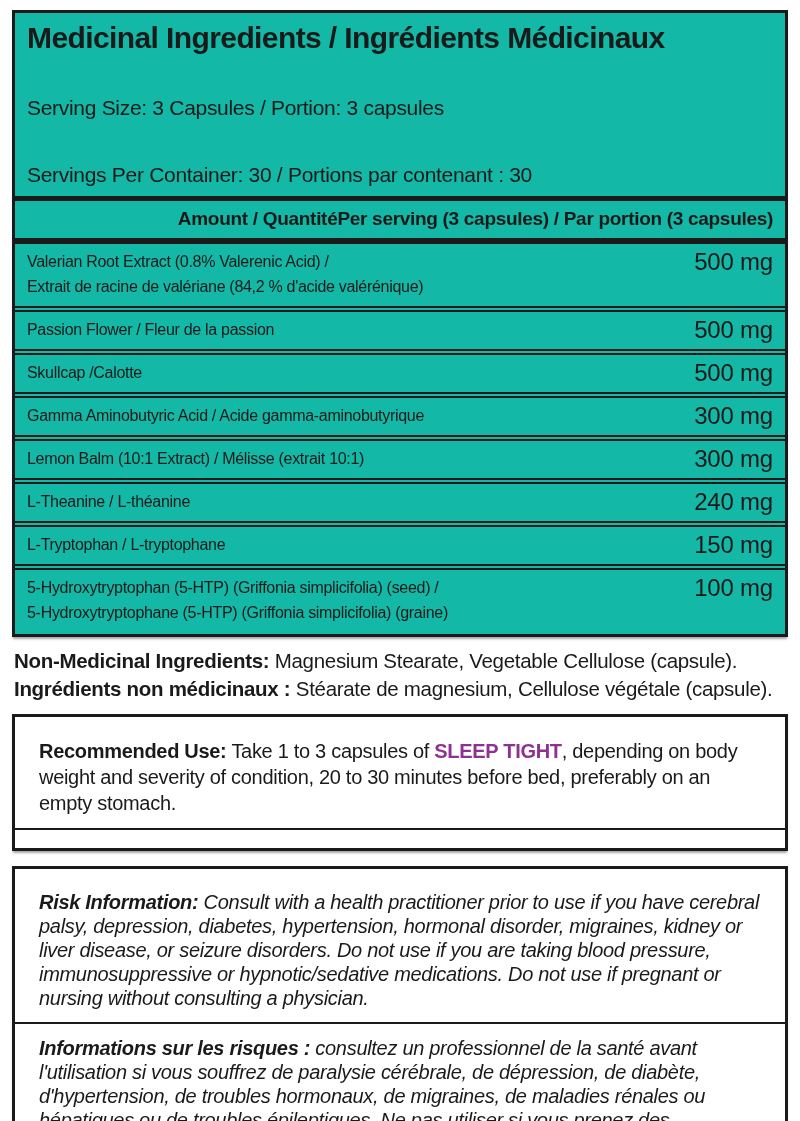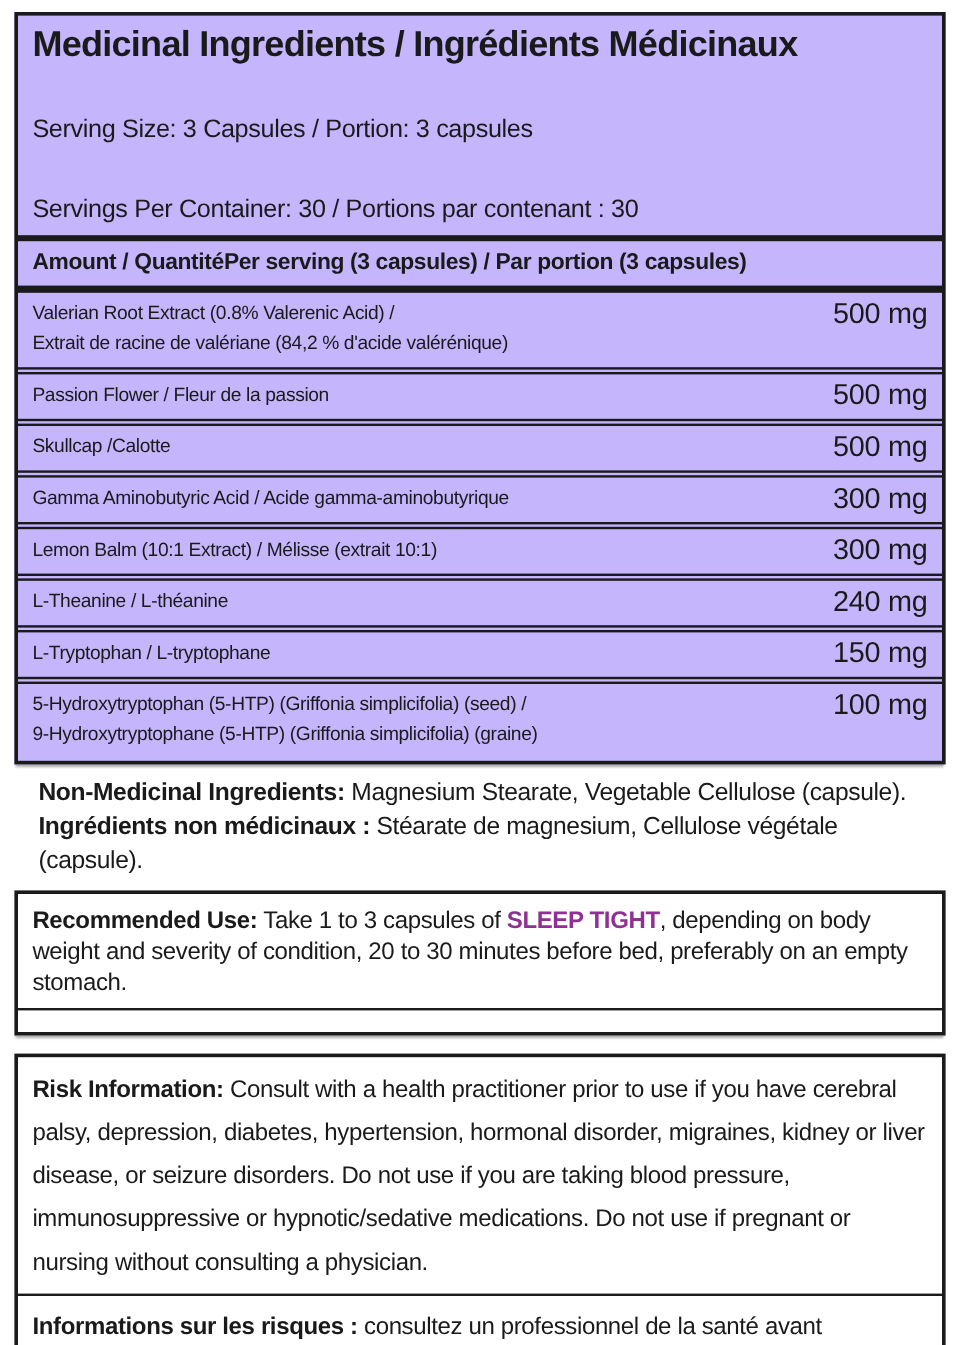--- a/index.html
+++ b/index.html
@@ -9,58 +9,58 @@
     width:800px; min-height:1121px;
     font-family:"Liberation Sans","DejaVu Sans",sans-serif;
     color:var(--ink);
     -webkit-font-smoothing:antialiased;
   }
   .sheet { padding:10px 12px 8px; }
 
   
   .panel {
     border:3px solid var(--ink);
-    background:#c4b5fd;
+    background:#14b8a6;
     box-shadow:0 3px 2px -1px rgba(0,0,0,.35);
   }
   .panel-head { padding:6px 12px 8px; }
   .panel-title {
     margin:2px 0 7px;
     font-size:30px; line-height:33px; font-weight:bold;
     letter-spacing:-0.6px;
   }
   .serving-line {
     font-size:21px; line-height:27px; letter-spacing:-0.3px;margin-top:40px;
   }
   .bar { height:5px; background:var(--ink); }
   .bar-thick { height:6px; background:var(--ink); }
   .thead {
-    display:flex; justify-content:flex-start; align-items:baseline;
+    display:flex; justify-content:flex-end; align-items:baseline;
     padding:7px 12px 8px;
     font-weight:bold; font-size:19px; letter-spacing:-0.3px;
   }
   .ing-row { padding:5px 12px 7px; }
   .row-inner { display:flex; justify-content:space-between; align-items:flex-start; }
   .ing-name { font-size:16px; line-height:25px; letter-spacing:-0.3px; }
   .ing-amount { font-size:24px; line-height:25px; white-space:nowrap; padding-left:14px; letter-spacing:-0.2px; }
   .sep { height:6px; border-top:2px solid var(--ink); border-bottom:2px solid var(--ink); }
 
   
-  .non-med { margin:10px 20px 11px; font-size:20.5px; line-height:28px; letter-spacing:-0.3px; }
+  .non-med { margin:10px 2px 11px; font-size:20.5px; line-height:28px; letter-spacing:-0.3px; }
   .non-med b { letter-spacing:-0.3px; }
 
   
   .text-panel {
     border:3px solid var(--ink);
     padding:9px 12px 10px;
     box-shadow:0 3px 2px -1px rgba(0,0,0,.35);
   }
-  .text-panel p { margin:0; font-size:20px; line-height:26px; letter-spacing:-0.3px; }
+  .text-panel p { margin:12px; font-size:20px; line-height:26px; letter-spacing:-0.3px; }
   .risk-panel { margin-top:15px; }
-  .risk-panel p { line-height:36px; }
+  .risk-panel p { line-height:24px;font-style:italic; }
   .inner-divider { height:2px; background:var(--ink); margin:8px -12px; }
   .brand { color:var(--brand); font-weight:bold; }
   .gap { height:2px; }
 </style>
 </head>
 <body>
 
 <div class="sheet">
 
   <section class="panel">
@@ -137,21 +137,21 @@
           <div class="ing-name">L-Tryptophan / L-tryptophane</div>
           <div class="ing-amount">150 mg</div>
         </div>
       </div>
       <div class="sep"></div>
 
       <div class="ing-row">
         <div class="row-inner">
           <div class="ing-name">
             <div>5-Hydroxytryptophan (5-HTP) (Griffonia simplicifolia) (seed) /</div>
-            <div>9-Hydroxytryptophane (5-HTP) (Griffonia simplicifolia) (graine)</div>
+            <div>5-Hydroxytryptophane (5-HTP) (Griffonia simplicifolia) (graine)</div>
           </div>
           <div class="ing-amount">100 mg</div>
         </div>
       </div>
       <div class="gap"></div>
 
     </div>
   </section>
 
   <div class="non-med">

